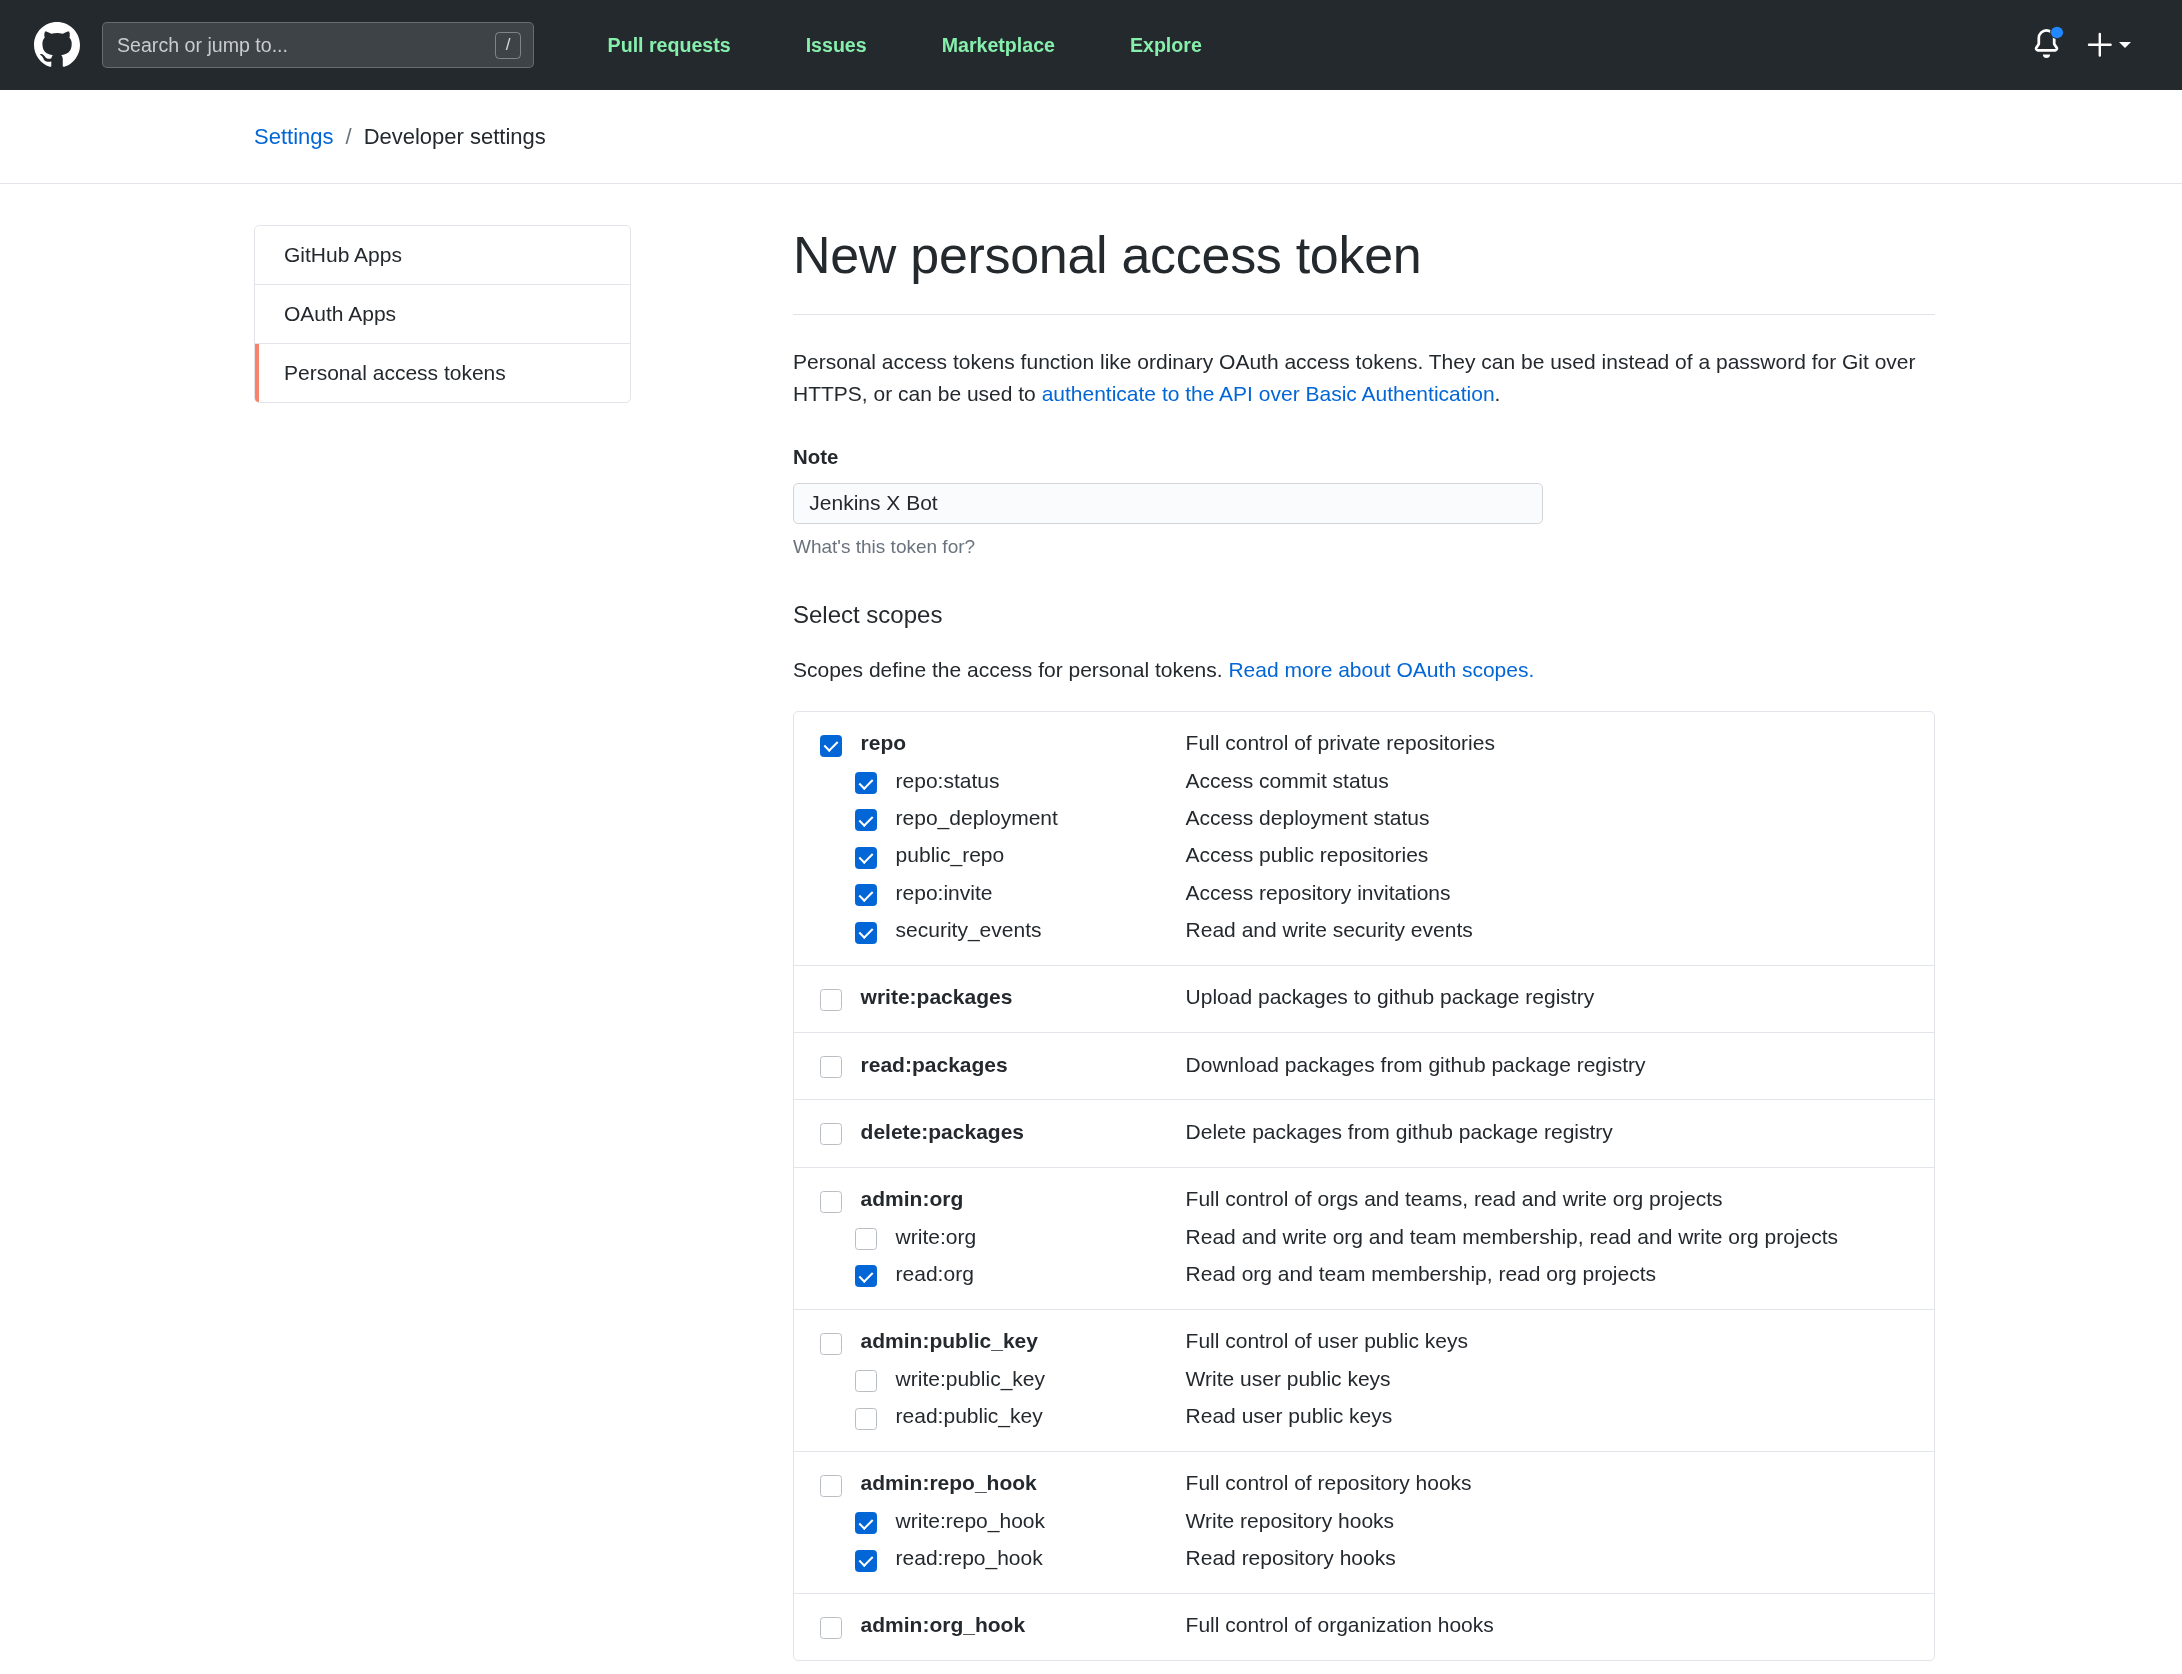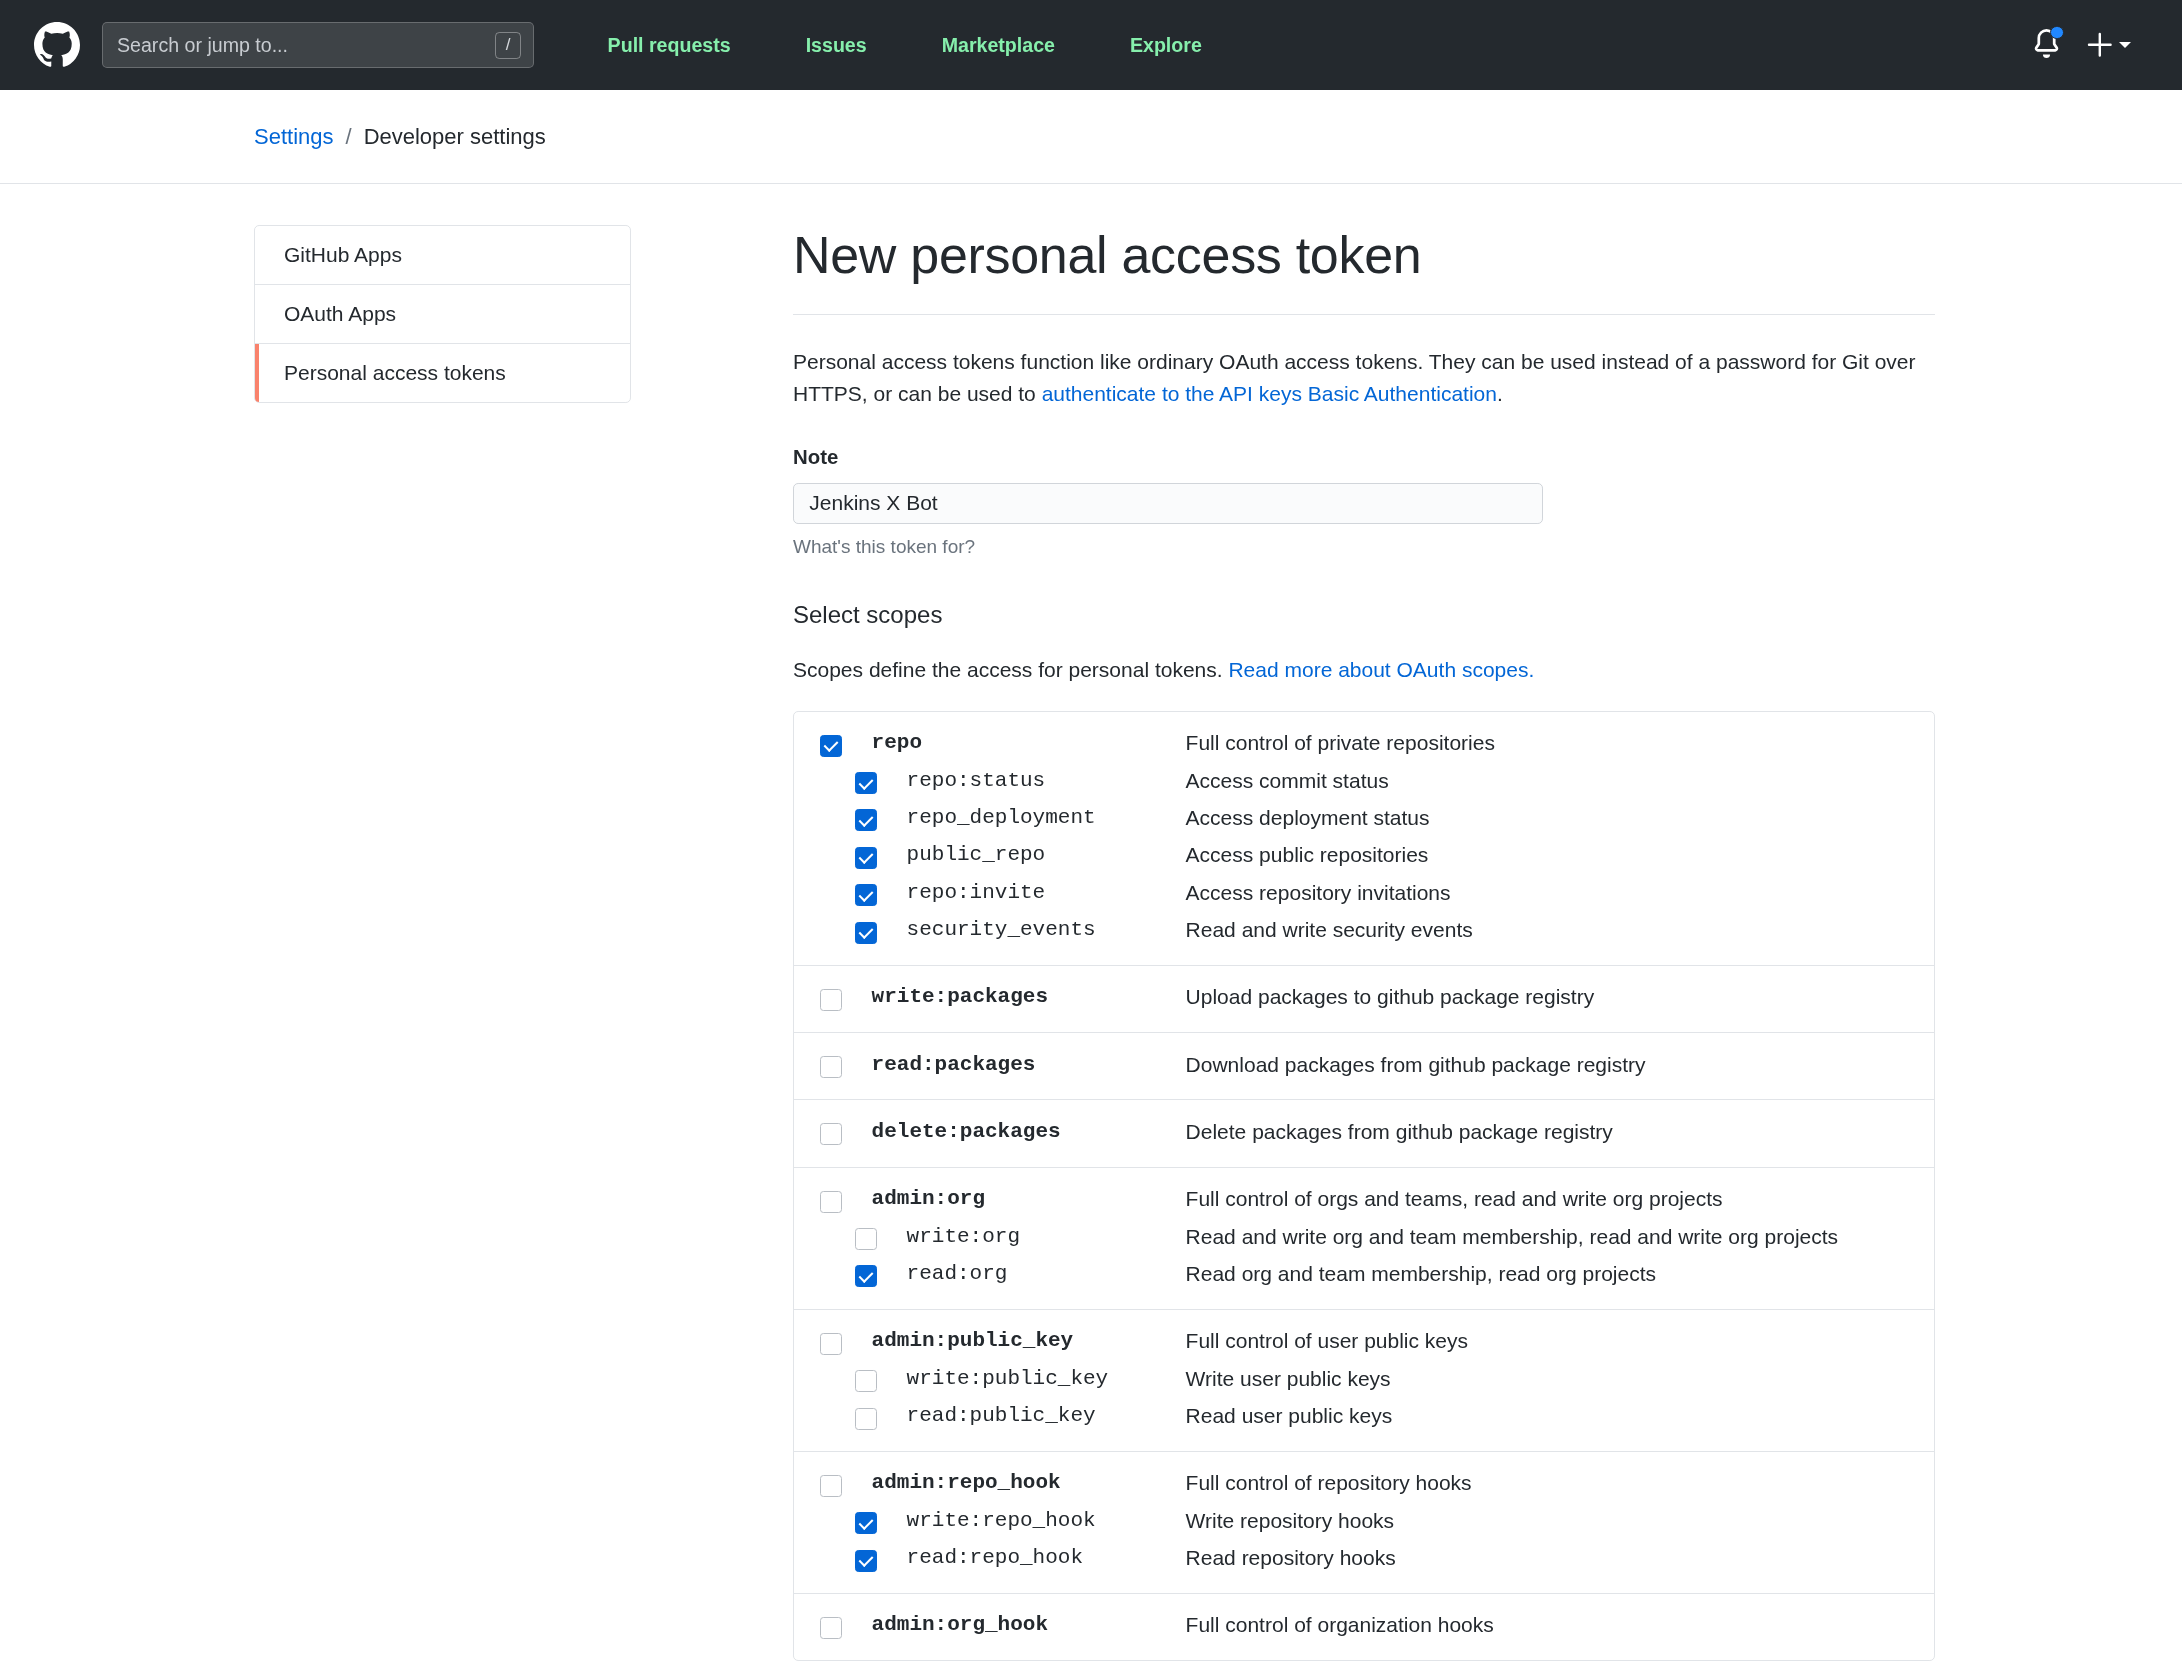--- a/index.html
+++ b/index.html
@@ -189,24 +189,23 @@
     content: "";
     position: absolute;
     left: 6.8px; top: 2.6px;
     width: 6px; height: 11px;
     border: solid #ffffff;
     border-width: 0 2.6px 2.6px 0;
     transform: rotate(45deg);
   }
   .scope-name {
     font-size: 21px;
-    margin-left: 30px;
+    margin-left: 19px;
     width: 281px;
     flex: 0 0 auto;
-    font-family: Liberation Mono, monospace;
   }
   .scope-name.parent { font-weight: bold; }
   .scope-desc {
     font-size: 21px;
     color: #24292e;
   }
   .scope-left {
     width: 366px; flex: 0 0 auto;
     display: flex; align-items: flex-start;
   }
@@ -271,21 +270,21 @@
         <span>Personal access tokens</span>
       </div>
     </div>
   </div>
 
   <div class="content">
     <h1 class="title">New personal access token</h1>
     <hr class="rule">
 
     <p class="intro">
-      <span>Personal access tokens function like ordinary OAuth access tokens. They can be used instead of a password for Git over HTTPS, or can be used to </span><a href="#">authenticate to the API keys Basic Authentication</a><span>.</span>
+      <span>Personal access tokens function like ordinary OAuth access tokens. They can be used instead of a password for Git over HTTPS, or can be used to </span><a href="#">authenticate to the API over Basic Authentication</a><span>.</span>
     </p>
 
     <div class="field-label">Note</div>
     <input class="text-input" type="text" value="Jenkins X Bot" style="">
     <div class="help-text">What's this token for?</div>
 
     <div class="section-heading">Select scopes</div>
     <div class="section-sub">
       <span>Scopes define the access for personal tokens. </span><a href="#">Read more about OAuth scopes.</a>
     </div>

